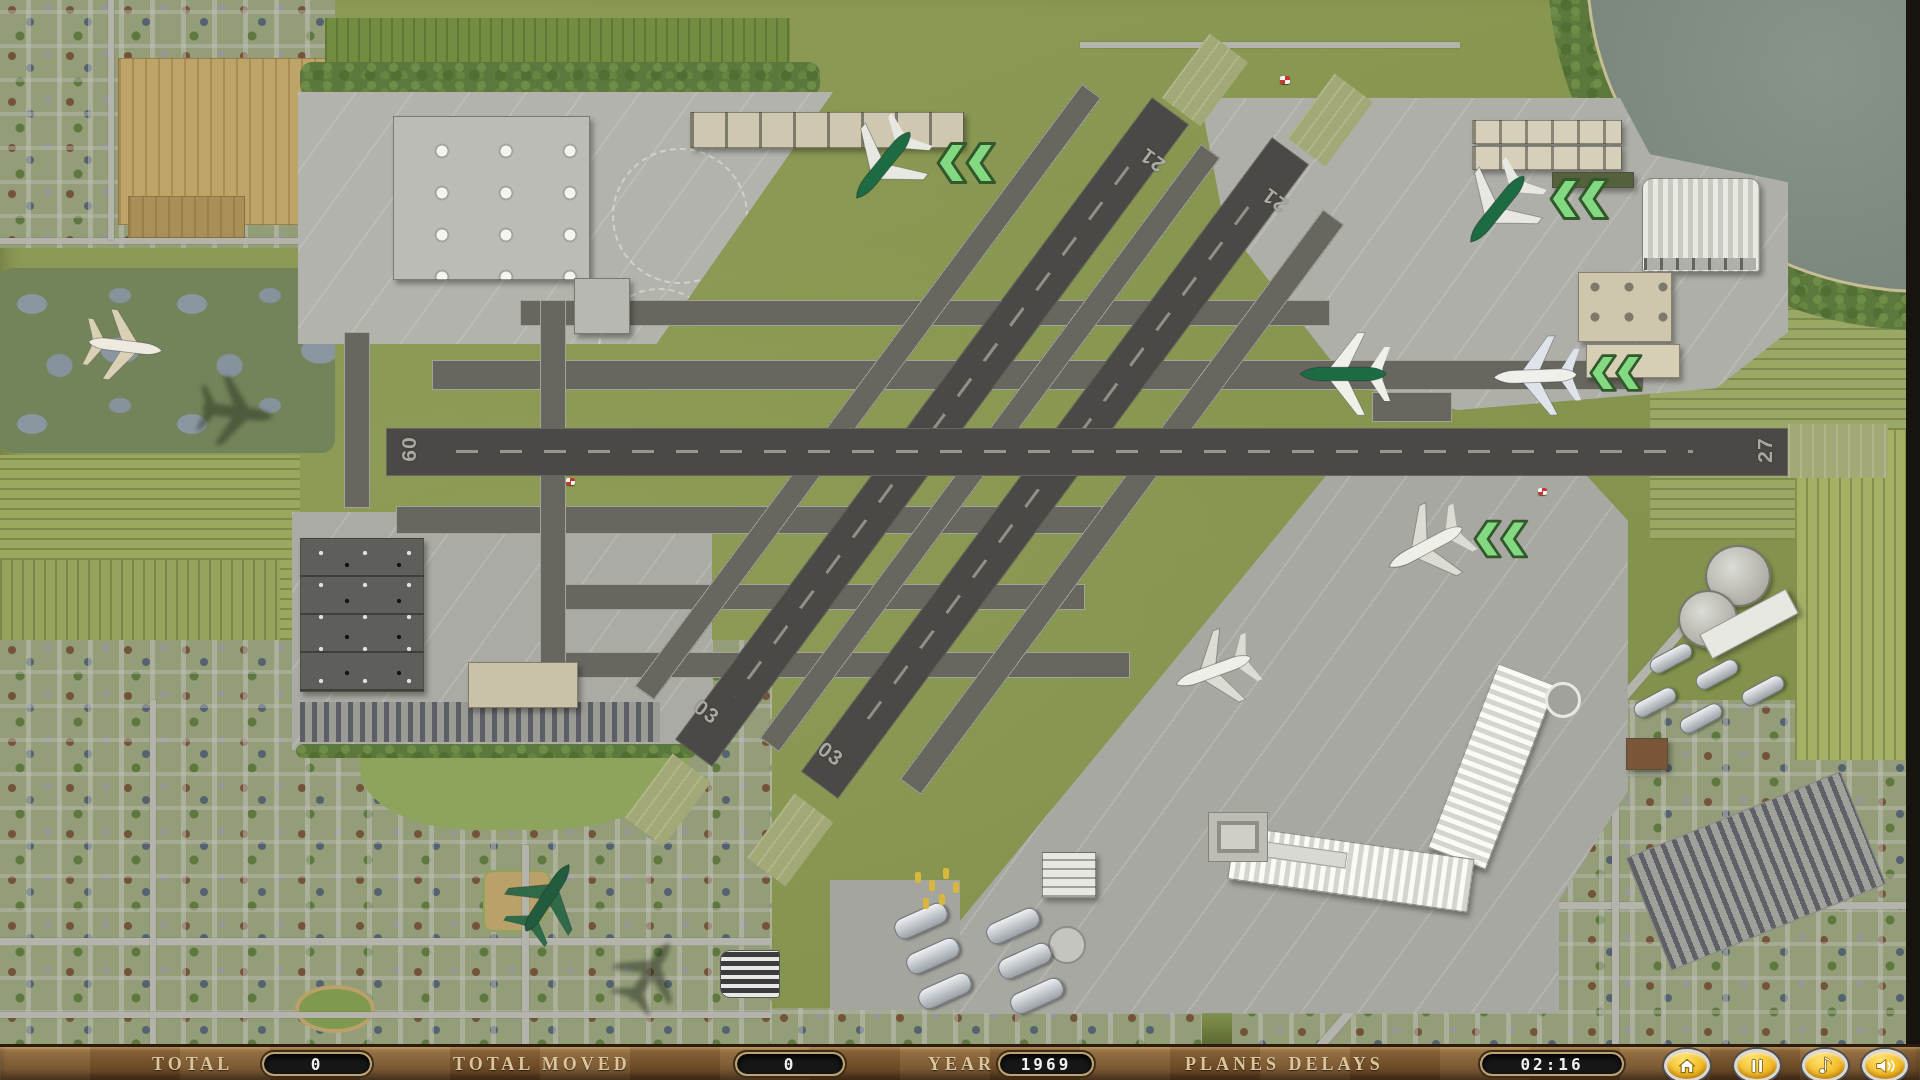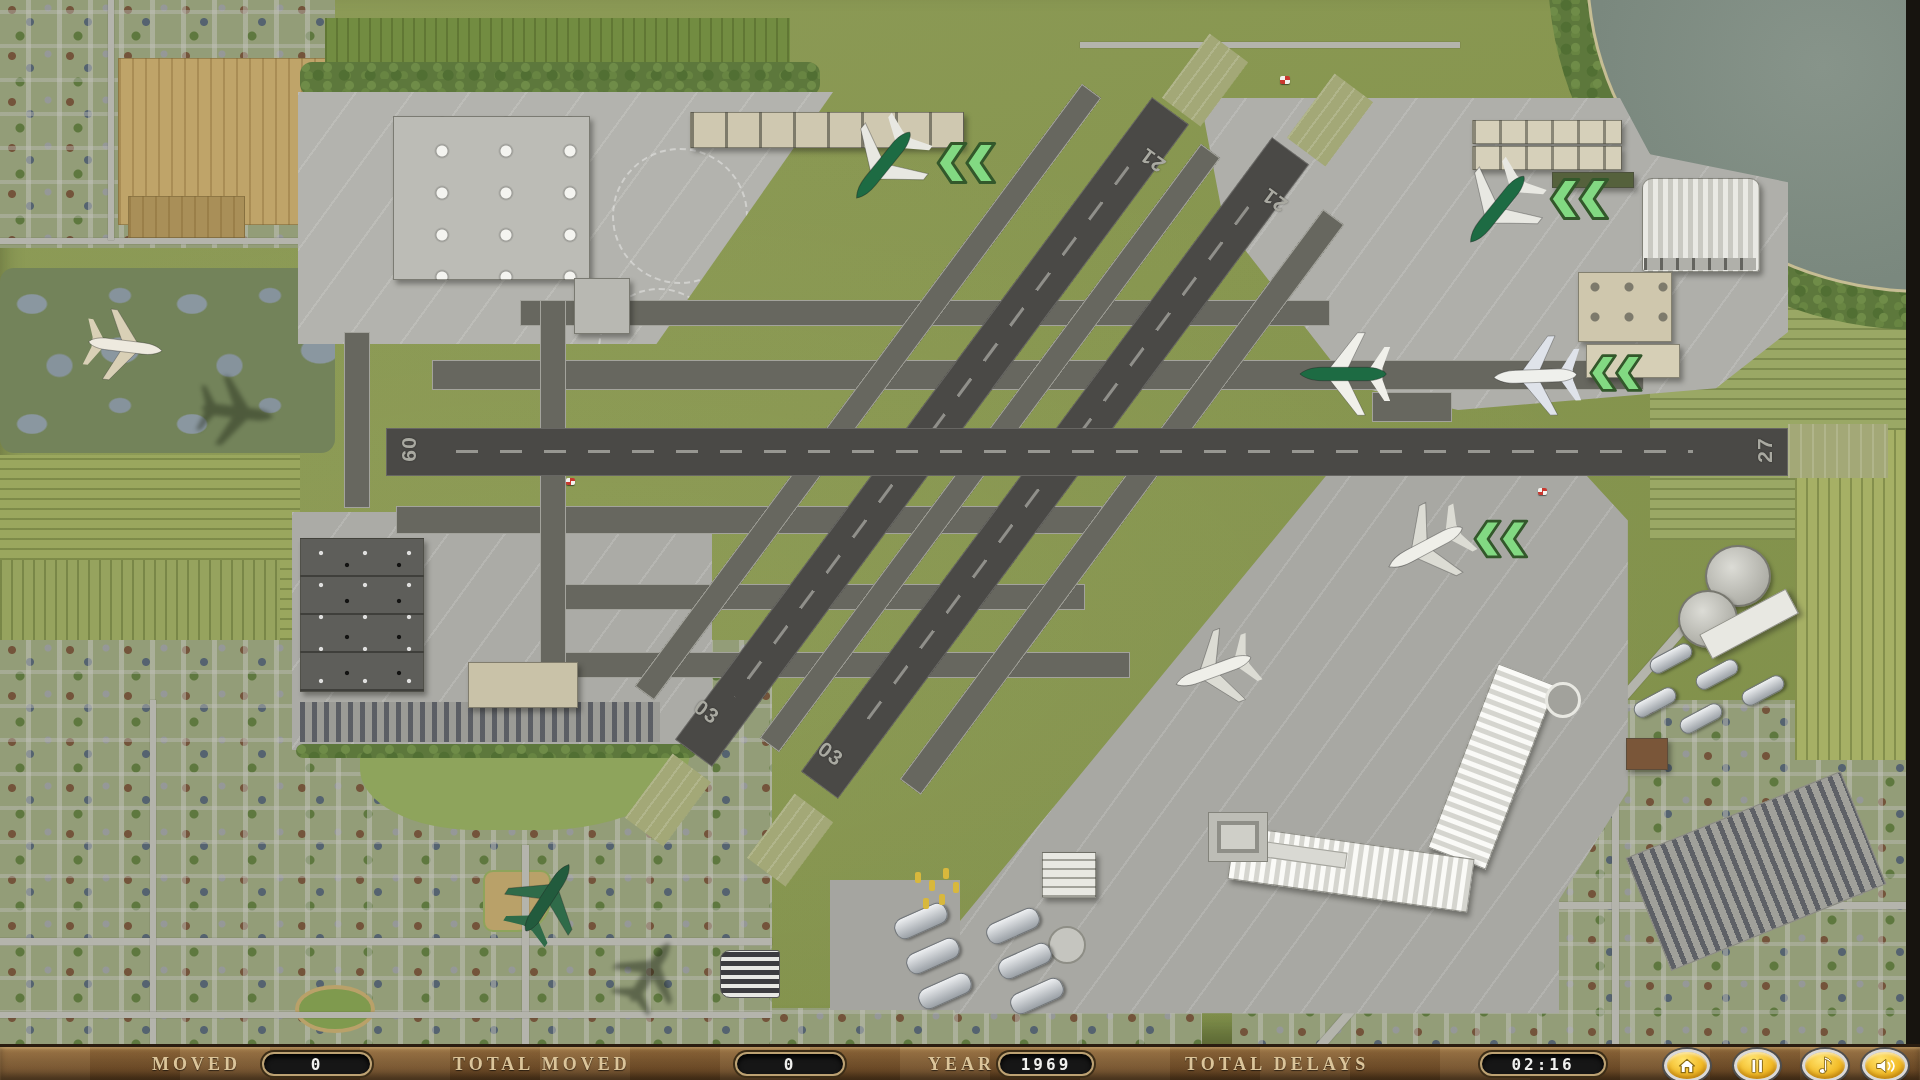--- a/index.html
+++ b/index.html
@@ -281,37 +281,37 @@
         <use href="#chev-shape"></use>
       </svg>
   <svg class="abs" viewBox="0 0 72 44" style="left:1472px;top:518px;width:68px;height:42px;">
         <use href="#chev-shape"></use>
       </svg>
 
   <div class="abs" style="left:1906px;top:0;width:14px;height:1044px;background:#17140f;"></div>
 </div>
 
 <div id="hud">
-  <span class="lbl" style="left:152px;">MOVED</span>
+  <span class="lbl" style="left:152px;">TOTAL</span>
   <div class="disp" style="left:262px;width:110px;">
     <span>0</span>
   </div>
 
   <span class="lbl" style="left:453px;">TOTAL MOVED</span>
   <div class="disp" style="left:735px;width:110px;">
     <span>0</span>
   </div>
 
   <span class="lbl" style="left:928px;">YEAR</span>
   <div class="disp" style="left:998px;width:96px;">
     <span>1969</span>
   </div>
 
-  <span class="lbl" style="left:1185px;">TOTAL DELAYS</span>
-  <div class="disp" style="left:1480px;width:126px;">
+  <span class="lbl" style="left:1185px;">PLANES DELAYS</span>
+  <div class="disp" style="left:1480px;width:144px;">
     <span>02:16</span>
   </div>
 
   <button class="hbtn" style="left:1664px;">
     <svg width="30" height="22" viewBox="0 0 36 24">
       <path d="M9 12 L18 4 L27 12 L25 12 L25 20 L20 20 L20 14 L16 14 L16 20 L11 20 L11 12 Z" fill="#fff" stroke="#8a6a10" stroke-width="1.4" stroke-linejoin="round"></path>
     </svg>
   </button>
   <button class="hbtn" style="left:1734px;">
     <svg width="30" height="22" viewBox="0 0 36 24">

